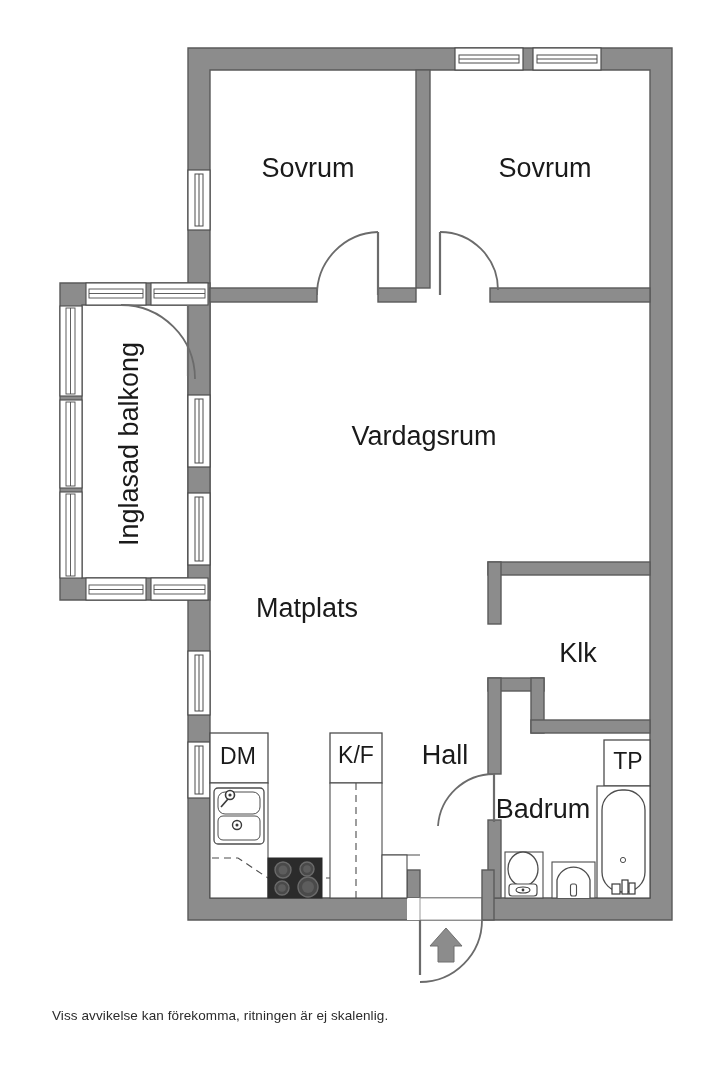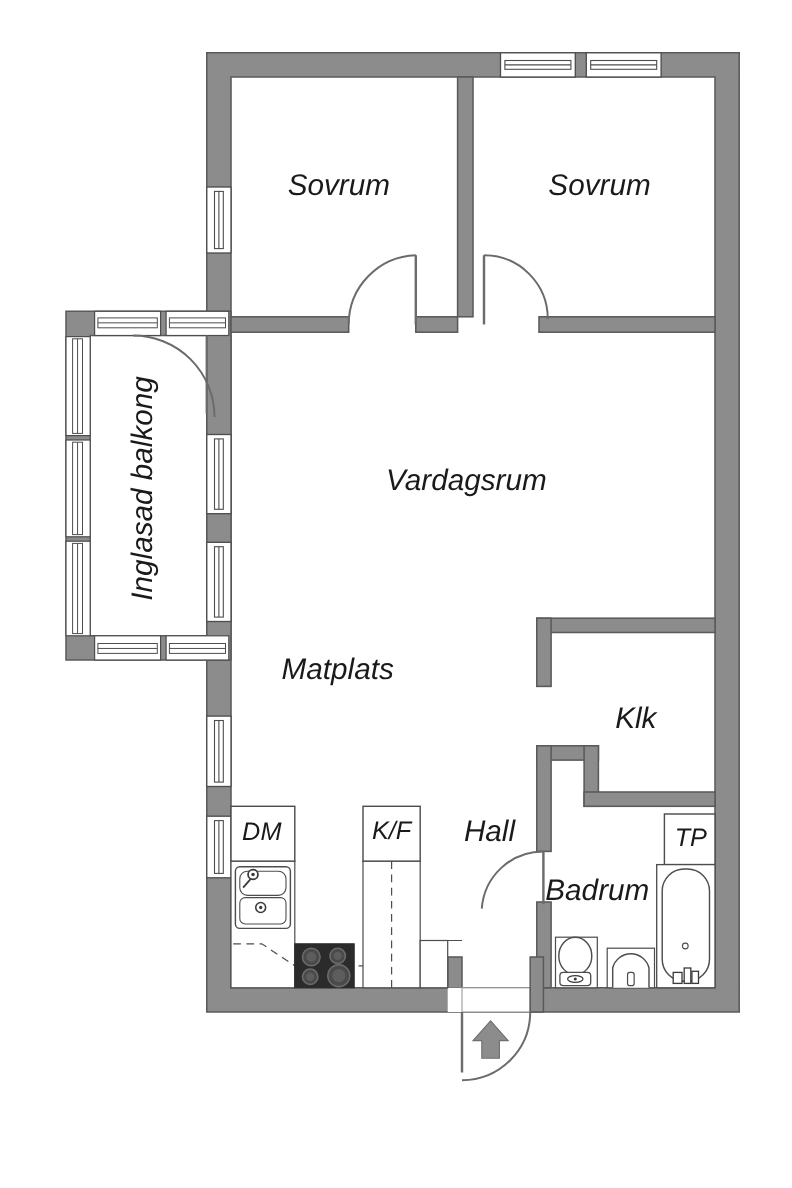--- a/index.html
+++ b/index.html
@@ -12,21 +12,20 @@
     height: 1080px;
     font-family: "Liberation Sans", sans-serif;
     position: relative;
     overflow: hidden;
   }
   #floorplan-root {
     position: absolute;
     left: 0; top: 0;
     width: 720px;
     height: 1080px;
-    font-style: italic;
   }
   svg#plan-svg {
     display: block;
     width: 720px;
     height: 1080px;
   }
   .room-label {
     font-family: "Liberation Sans", sans-serif;
     fill: #1a1a1a;
     font-size: 27px;
@@ -278,14 +277,15 @@
     <text class="room-label" x="578" y="655">Klk</text>
     <text class="room-label" x="543" y="811">Badrum</text>
 
     <text class="appliance-label" x="238" y="758">DM</text>
     <text class="appliance-label" x="356" y="757">K/F</text>
     <text class="appliance-label" x="628" y="763">TP</text>
   </g>
 
 </svg>
 
+<div class="caption-text">Viss avvikelse kan förekomma, ritningen är ej skalenlig.</div>
 
 </div>
 
 </body></html>

